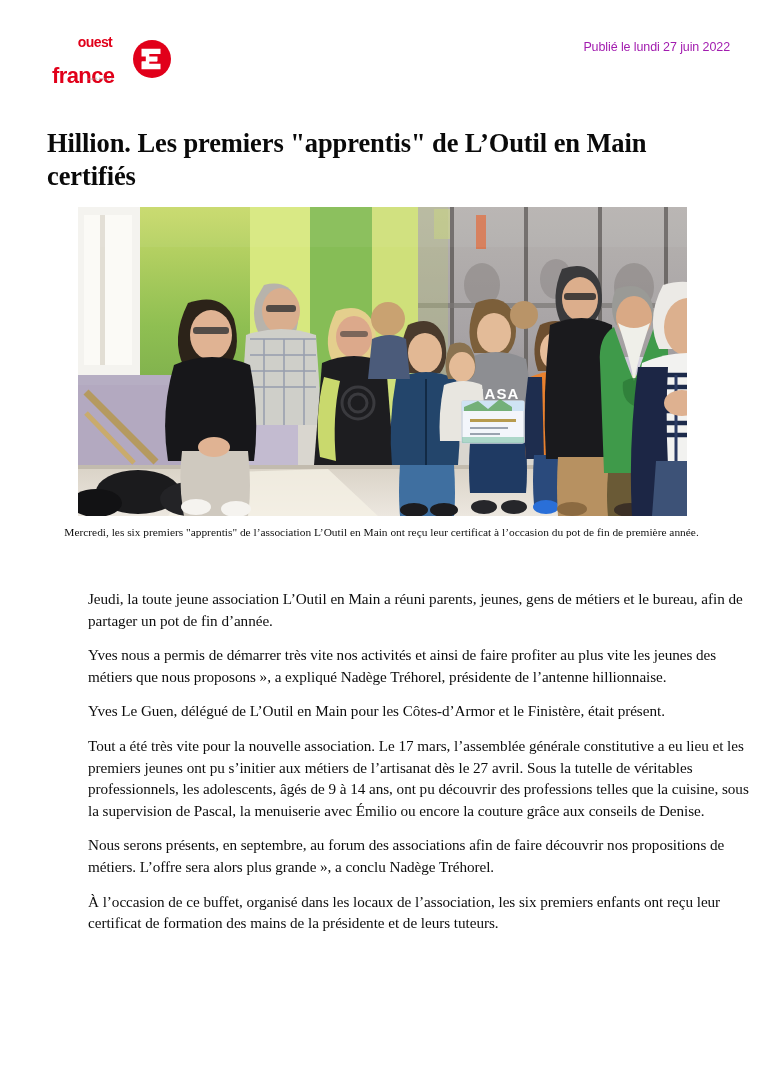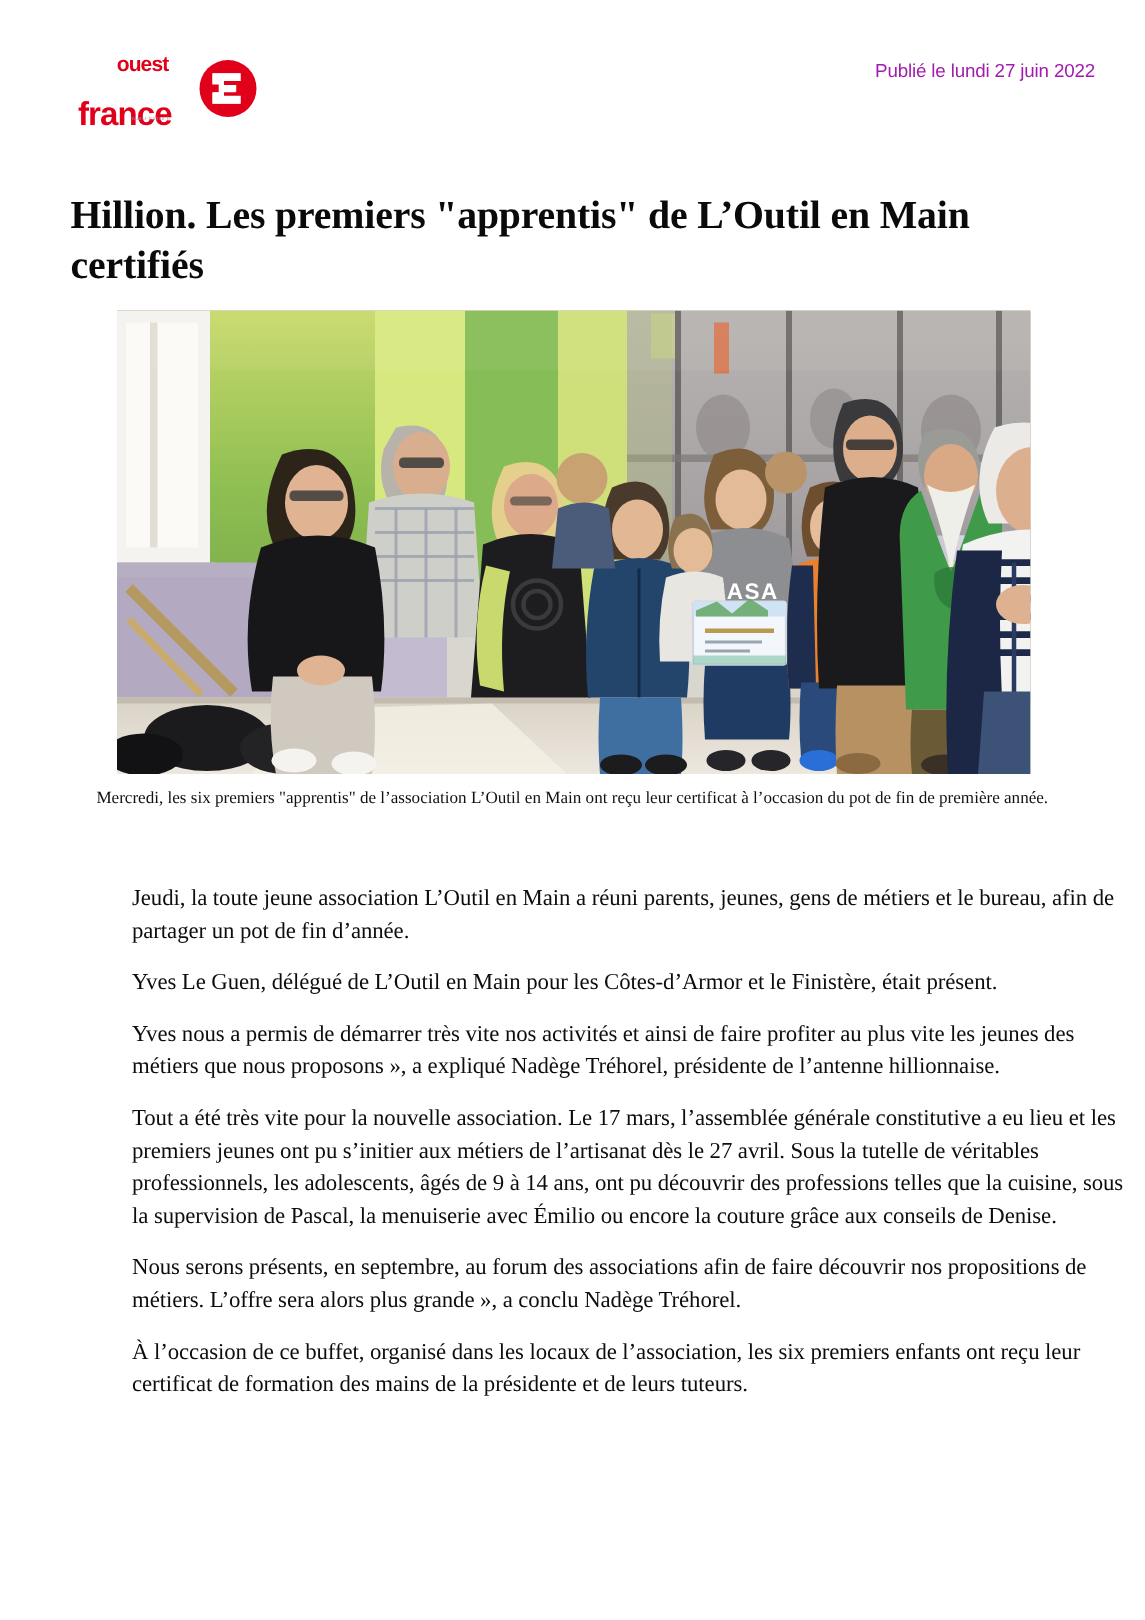--- a/index.html
+++ b/index.html
@@ -372,20 +372,20 @@
         <rect x="0" y="0" width="609" height="309" fill="none" stroke="#ffffff" stroke-width="0"></rect>
         <rect x="0" y="0" width="609" height="40" fill="#ffffff" opacity="0.05"></rect>
       </svg>
     </div>
   </div>
 
   <div class="caption">Mercredi, les six premiers "apprentis" de l’association L’Outil en Main ont reçu leur certificat à l’occasion du pot de fin de première année.</div>
 
   <div class="article">
     <p>Jeudi, la toute jeune association L’Outil en Main a réuni parents, jeunes, gens de métiers et le bureau, afin de partager un pot de fin d’année.</p>
+    <p>Yves nous a permis de démarrer très vite nos activités et ainsi de faire profiter au plus vite les jeunes des métiers que nous proposons », a expliqué Nadège Tréhorel, présidente de l’antenne hillionnaise.</p>
     <p> Yves Le Guen, délégué de L’Outil en Main pour les Côtes-d’Armor et le Finistère, était présent.</p>
-    <p>Yves nous a permis de démarrer très vite nos activités et ainsi de faire profiter au plus vite les jeunes des métiers que nous proposons », a expliqué Nadège Tréhorel, présidente de l’antenne hillionnaise.</p>
     <p>Tout a été très vite pour la nouvelle association. Le 17 mars, l’assemblée générale constitutive a eu lieu et les premiers jeunes ont pu s’initier aux métiers de l’artisanat dès le 27 avril. Sous la tutelle de véritables professionnels, les adolescents, âgés de 9 à 14 ans, ont pu découvrir des professions telles que la cuisine, sous la supervision de Pascal, la menuiserie avec Émilio ou encore la couture grâce aux conseils de Denise.</p>
     <p>Nous serons présents, en septembre, au forum des associations afin de faire découvrir nos propositions de métiers. L’offre sera alors plus grande », a conclu Nadège Tréhorel.</p>
     <p>À l’occasion de ce buffet, organisé dans les locaux de l’association, les six premiers enfants ont reçu leur certificat de formation des mains de la présidente et de leurs tuteurs.</p>
   </div>
 
 </div>
 
 </body></html>

